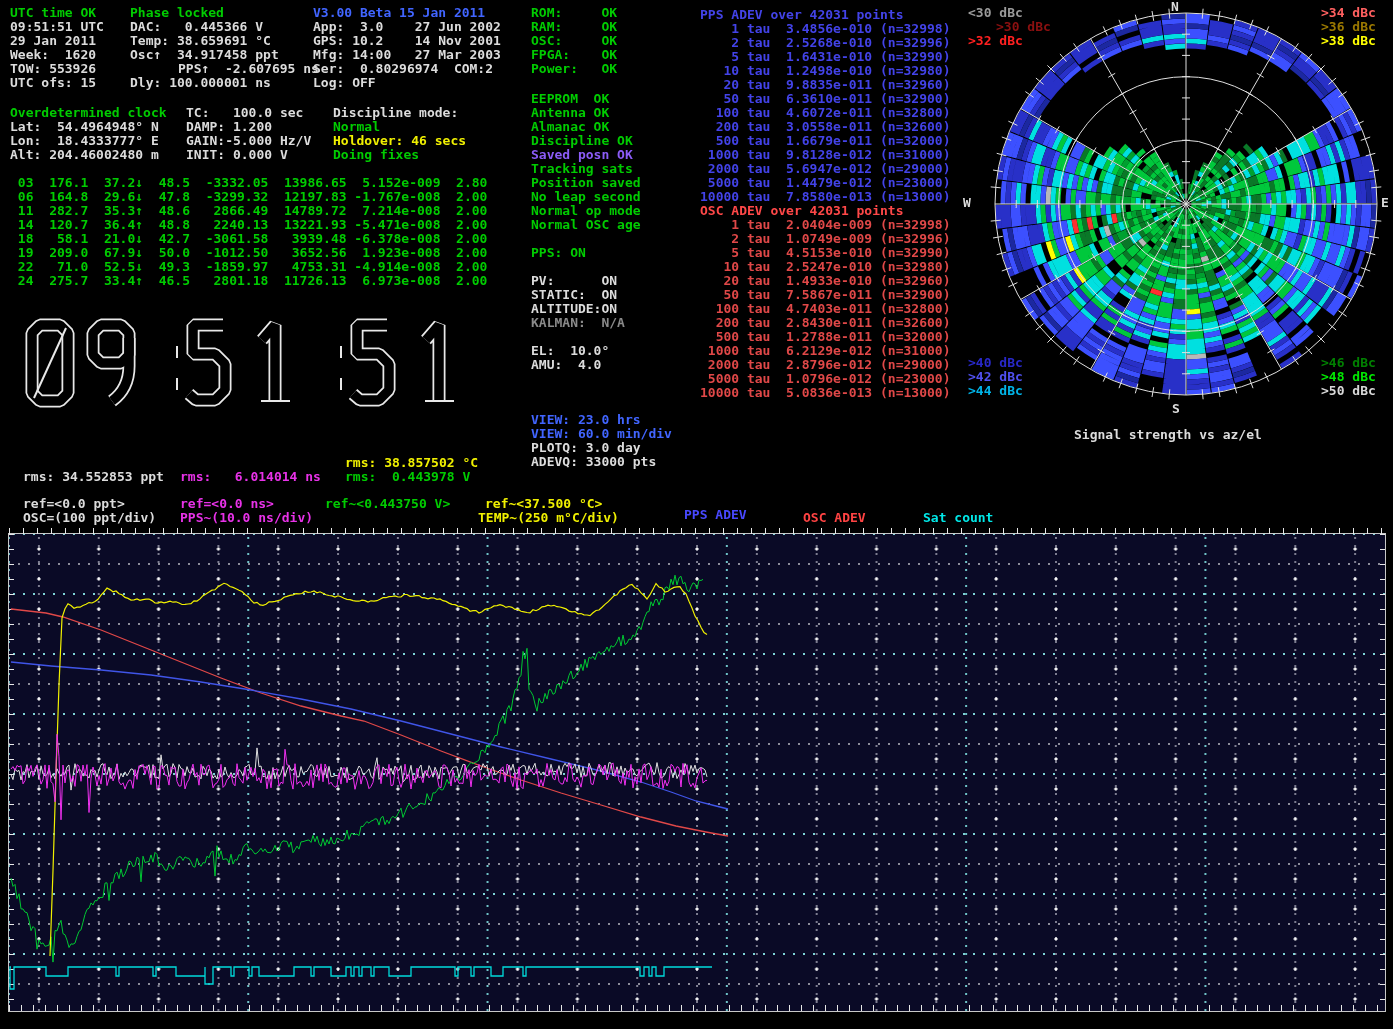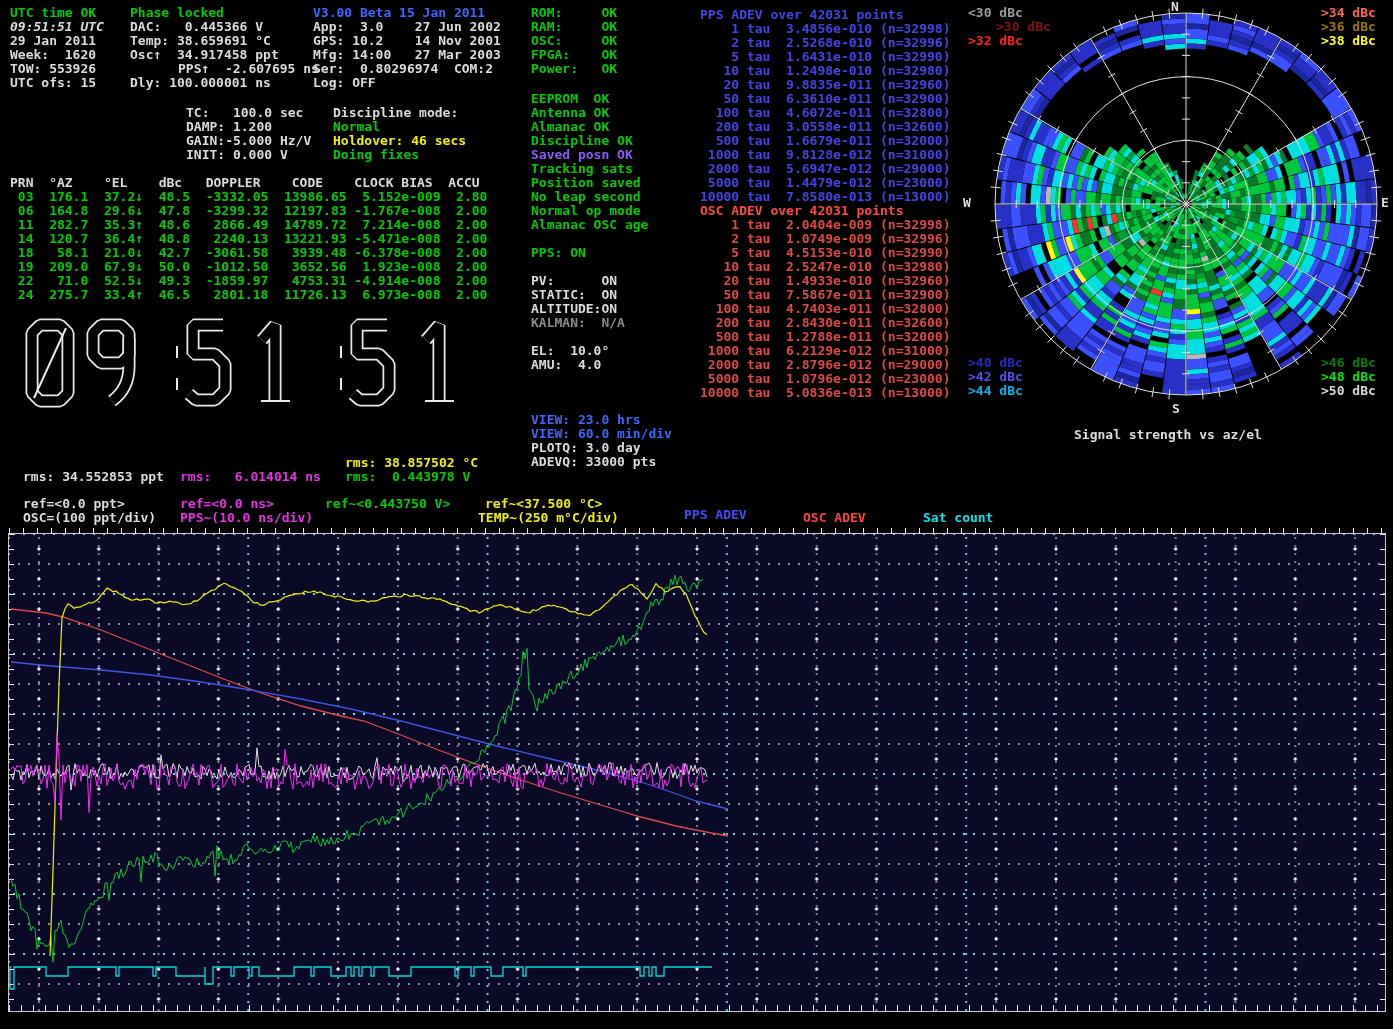--- a/index.html
+++ b/index.html
@@ -30,21 +30,21 @@
   svg{display:block;}
 </style>
 </head>
 <body>
 
 <div id="screen">
 
   <div class="tblk" style="left:10px;top:6px">
     <div class="ln" style="color: rgb(0, 204, 0);">UTC time OK</div>
     <div>
-        <div class="ln" style="color: rgb(220, 220, 220); font-style: italic;">09:51:51 UTC</div>
+        <div class="ln" style="color: rgb(220, 220, 220);">09:51:51 UTC</div>
         <div class="ln" style="color: rgb(220, 220, 220);">29 Jan 2011</div>
         <div class="ln" style="color: rgb(220, 220, 220);">Week:  1620</div>
         <div class="ln" style="color: rgb(220, 220, 220);">TOW: 553926</div>
         <div class="ln" style="color: rgb(220, 220, 220);">UTC ofs: 15</div>
       </div>
   </div>
 
   <div class="tblk" style="left:130px;top:6px">
     <div class="ln" style="color: rgb(0, 204, 0);">Phase locked</div>
     <div>
@@ -81,21 +81,21 @@
     <div>
         <div class="ln" style="color: rgb(0, 204, 0);">EEPROM  OK</div>
         <div class="ln" style="color: rgb(0, 204, 0);">Antenna OK</div>
         <div class="ln" style="color: rgb(0, 204, 0);">Almanac OK</div>
         <div class="ln" style="color: rgb(0, 204, 0);">Discipline OK</div>
         <div class="ln" style="color: #8b5cf6;">Saved posn OK</div>
         <div class="ln" style="color: rgb(0, 204, 0);">Tracking sats</div>
         <div class="ln" style="color: rgb(0, 204, 0);">Position saved</div>
         <div class="ln" style="color: rgb(0, 204, 0);">No leap second</div>
         <div class="ln" style="color: rgb(0, 204, 0);">Normal op mode</div>
-        <div class="ln" style="color: rgb(0, 204, 0);">Almanac OSC age</div>
+        <div class="ln" style="color: rgb(0, 204, 0);">Normal OSC age</div>
       </div>
   </div>
 
   <div class="tblk" style="left:531px;top:246px">
     <div class="ln" style="color: rgb(0, 204, 0);">PPS: ON</div>
   </div>
 
   <div class="tblk" style="left:531px;top:274px">
     <div>
         <div class="ln" style="color: rgb(220, 220, 220);">PV:      ON</div>
@@ -114,39 +114,46 @@
 
   <div class="tblk" style="left:531px;top:413px">
     <div>
         <div class="ln" style="color: rgb(65, 101, 255);">VIEW: 23.0 hrs</div>
         <div class="ln" style="color: rgb(65, 101, 255);">VIEW: 60.0 min/div</div>
         <div class="ln" style="color: rgb(220, 220, 220);">PLOTQ: 3.0 day</div>
         <div class="ln" style="color: rgb(220, 220, 220);">ADEVQ: 33000 pts</div>
       </div>
   </div>
 
+  <div class="tblk" style="left:10px;top:106px">
+    <div class="ln" style="color: rgb(0, 204, 0);">Overdetermined clock</div>
+    <div>
+        <div class="ln" style="color: rgb(220, 220, 220);">Lat:  54.4964948° N</div>
+        <div class="ln" style="color: rgb(220, 220, 220);">Lon:  18.4333777° E</div>
+        <div class="ln" style="color: rgb(220, 220, 220);">Alt: 204.46002480 m</div>
+      </div>
+  </div>
   <div class="tblk" style="left:186px;top:106px">
     <div>
         <div class="ln" style="color: rgb(220, 220, 220);">TC:   100.0 sec</div>
         <div class="ln" style="color: rgb(220, 220, 220);">DAMP: 1.200</div>
         <div class="ln" style="color: rgb(220, 220, 220);">GAIN:-5.000 Hz/V</div>
         <div class="ln" style="color: rgb(220, 220, 220);">INIT: 0.000 V</div>
       </div>
   </div>
   <div class="tblk" style="left:333px;top:106px">
     <div class="ln" style="color: rgb(220, 220, 220);">Discipline mode:</div>
     <div>
         <div class="ln" style="color: rgb(0, 204, 0);">Normal</div>
         <div class="ln" style="color: rgb(240, 240, 0);">Holdover: 46 secs</div>
         <div class="ln" style="color: rgb(0, 204, 0);">Doing fixes</div>
       </div>
   </div>
 
   <div class="tblk" style="left:10px;top:176px" id="sat-table">
-      <div class="ln" style="color: rgb(220, 220, 220);">PRN  °AZ    °EL    dBc   DOPPLER    CODE    CLOCK BIAS  ACCU </div>
       <div class="ln" style="color: rgb(0, 204, 0);"> 03  176.1  37.2↓  48.5  -3332.05  13986.65  5.152e-009  2.80</div>
       <div class="ln" style="color: rgb(0, 204, 0);"> 06  164.8  29.6↓  47.8  -3299.32  12197.83 -1.767e-008  2.00</div>
       <div class="ln" style="color: rgb(0, 204, 0);"> 11  282.7  35.3↑  48.6   2866.49  14789.72  7.214e-008  2.00</div>
       <div class="ln" style="color: rgb(0, 204, 0);"> 14  120.7  36.4↑  48.8   2240.13  13221.93 -5.471e-008  2.00</div>
       <div class="ln" style="color: rgb(0, 204, 0);"> 18   58.1  21.0↓  42.7  -3061.58   3939.48 -6.378e-008  2.00</div>
       <div class="ln" style="color: rgb(0, 204, 0);"> 19  209.0  67.9↓  50.0  -1012.50   3652.56  1.923e-008  2.00</div>
       <div class="ln" style="color: rgb(0, 204, 0);"> 22   71.0  52.5↓  49.3  -1859.97   4753.31 -4.914e-008  2.00</div>
       <div class="ln" style="color: rgb(0, 204, 0);"> 24  275.7  33.4↑  46.5   2801.18  11726.13  6.973e-008  2.00</div>
     </div>
 

